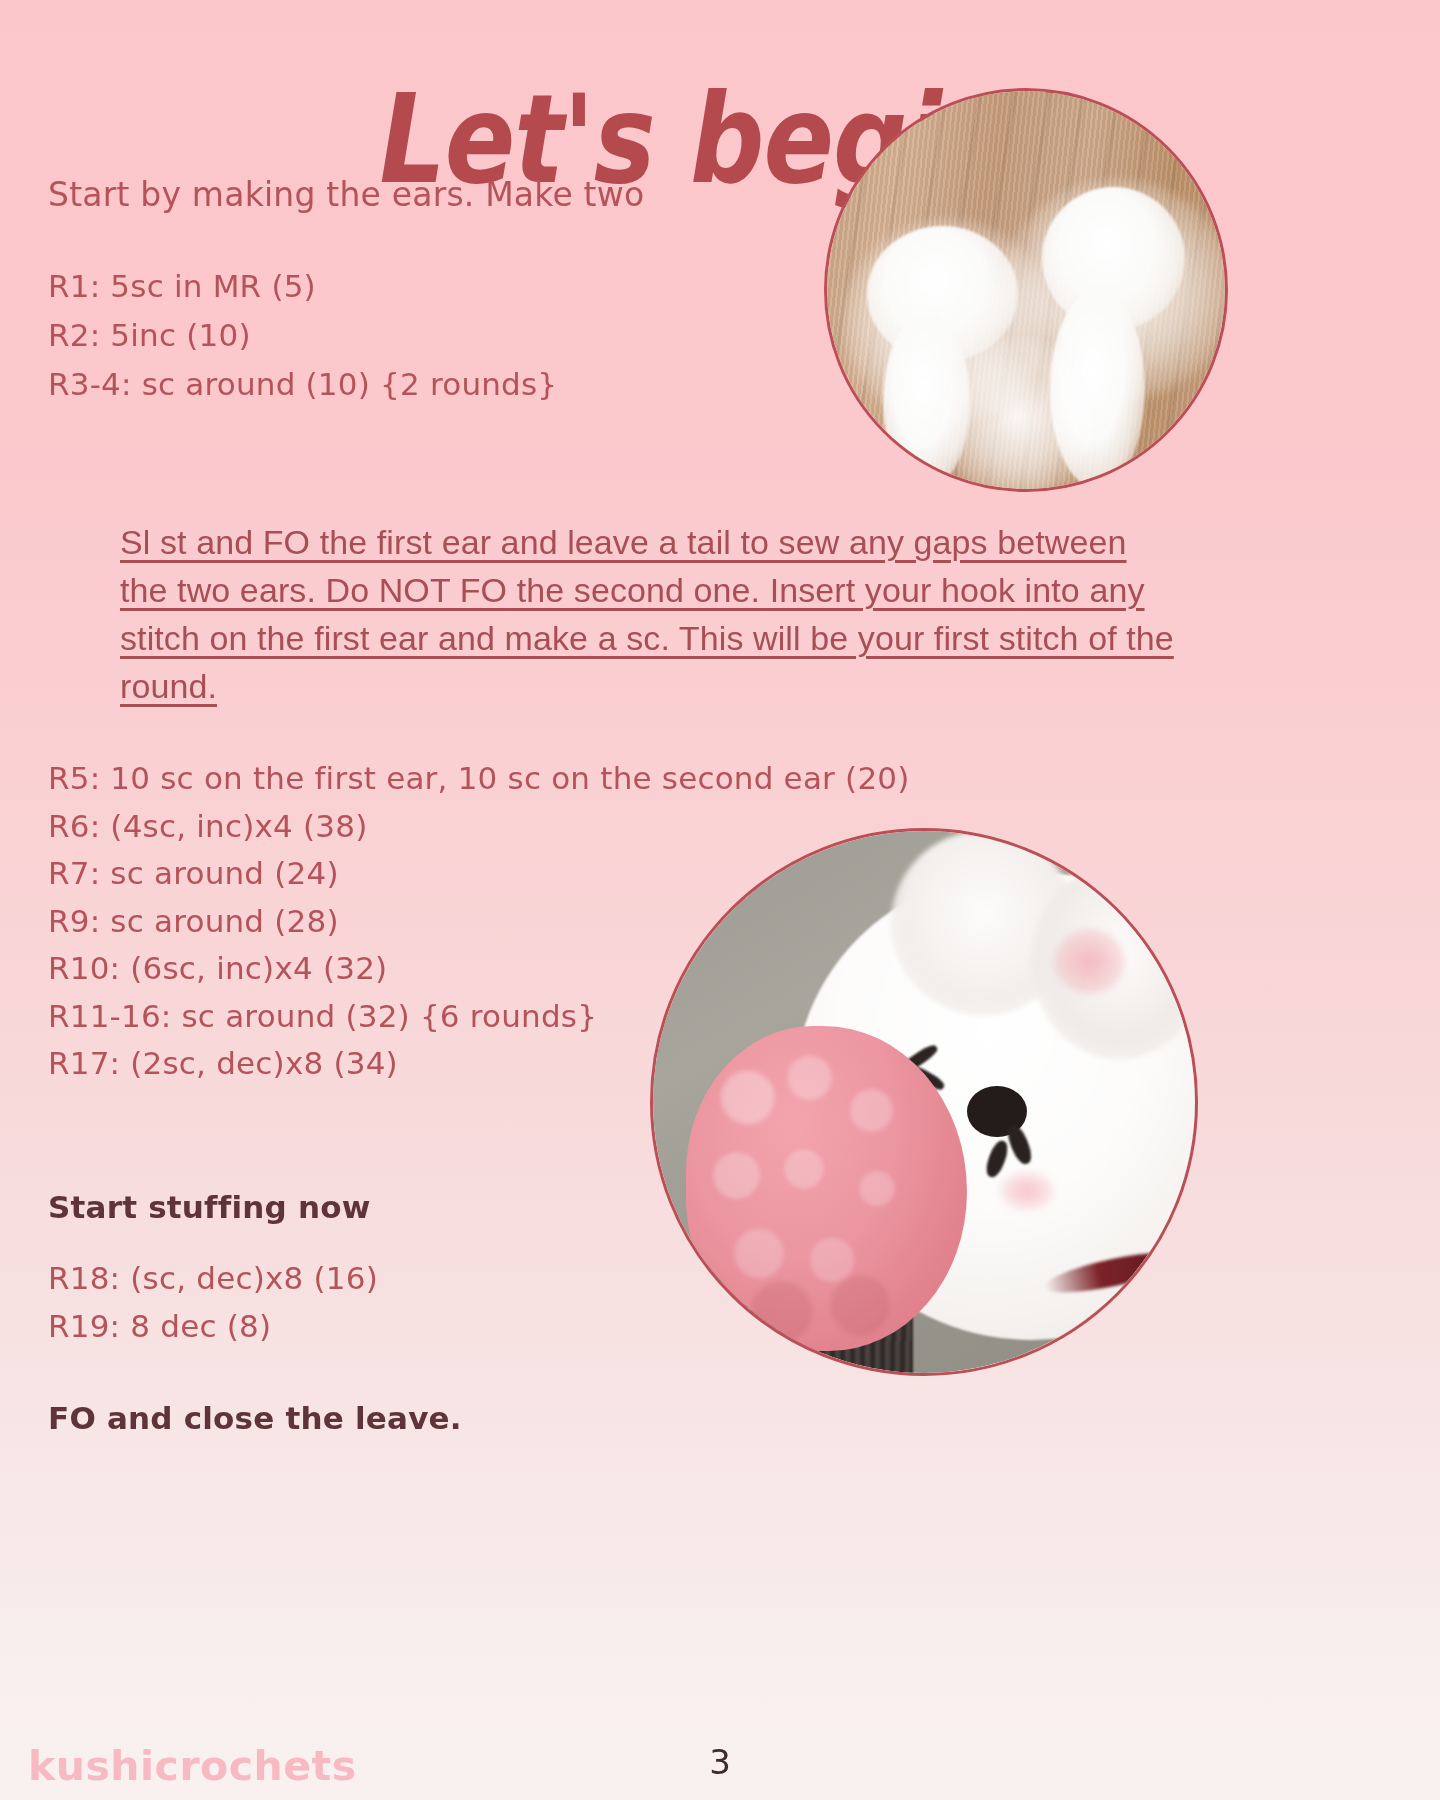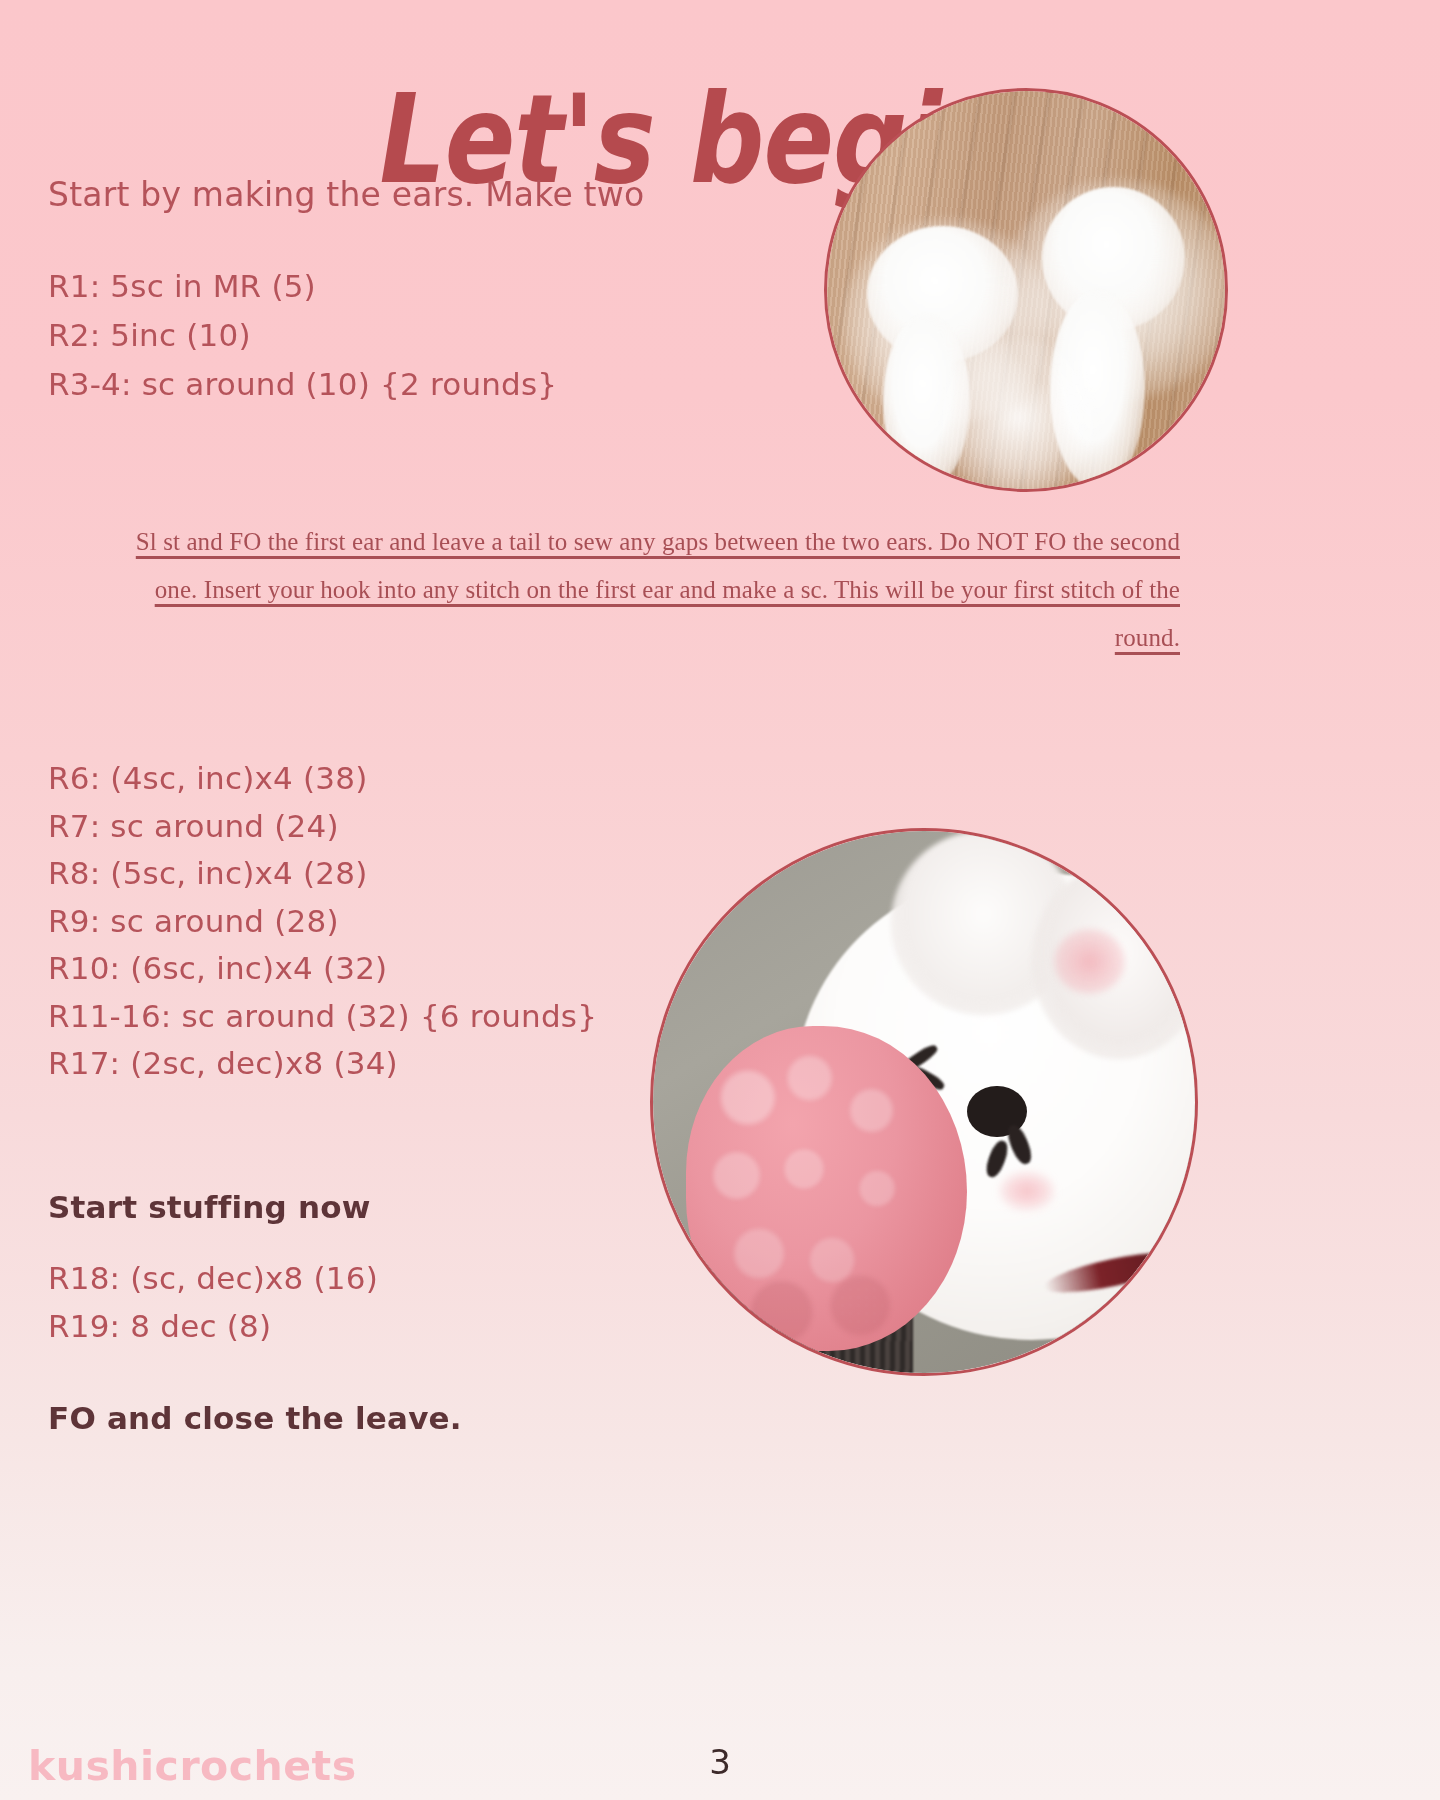--- a/index.html
+++ b/index.html
@@ -77,23 +77,23 @@
     top: 262px;
   }
   #rows-one div { line-height: 49px; }
 
   
   #note {
     position: absolute;
     left: 120px;
     top: 518px;
     width: 1060px;
-    text-align: right;
-    font-family: Liberation Serif, serif;
-    font-size: 25px;
+    text-align: left;
+    font-family: Liberation Sans, sans-serif;
+    font-size: 34px;
     line-height: 48px;
     color: #a84f55;
     letter-spacing: 0.1px;
   }
   #note span {
     text-decoration: underline;
     text-decoration-thickness: 2.5px;
     text-underline-offset: 6px;
   }
 
@@ -429,23 +429,23 @@
       <div class="eye eye-dot"></div>
       <div class="mouth-a"></div>
       <div class="mouth-b"></div>
       <div class="pink-blob"></div>
       <div class="pink-bumps"></div>
       <div class="dark-strand"></div>
     </div>
   </div>
 
   <div class="body-text" id="rows-two">
+    <div>R5: 10 sc on the first ear, 10 sc on the second ear (20)</div>
     <div>R6: (4sc, inc)x4 (38)</div>
     <div>R7: sc around (24)</div>
-    <div>R8: (5sc, inc)x4 (28)</div>
     <div>R9: sc around (28)</div>
     <div>R10: (6sc, inc)x4 (32)</div>
     <div>R11-16: sc around (32) {6 rounds}</div>
     <div>R17: (2sc, dec)x8 (34)</div>
   </div>
 
   <div class="body-text" id="stuffing-group">
     <div class="dark">Start stuffing now</div>
     <div>R18: (sc, dec)x8 (16)</div>
   </div>

